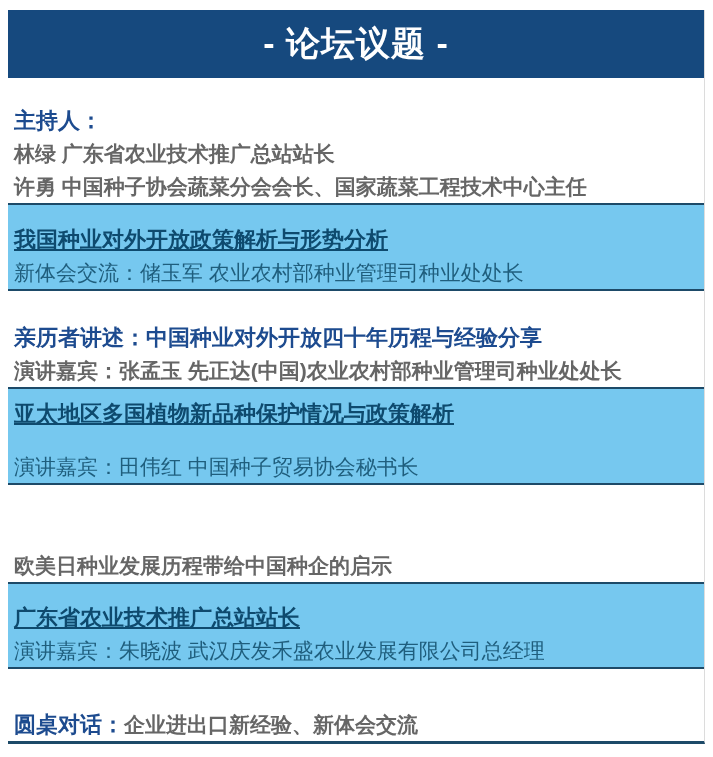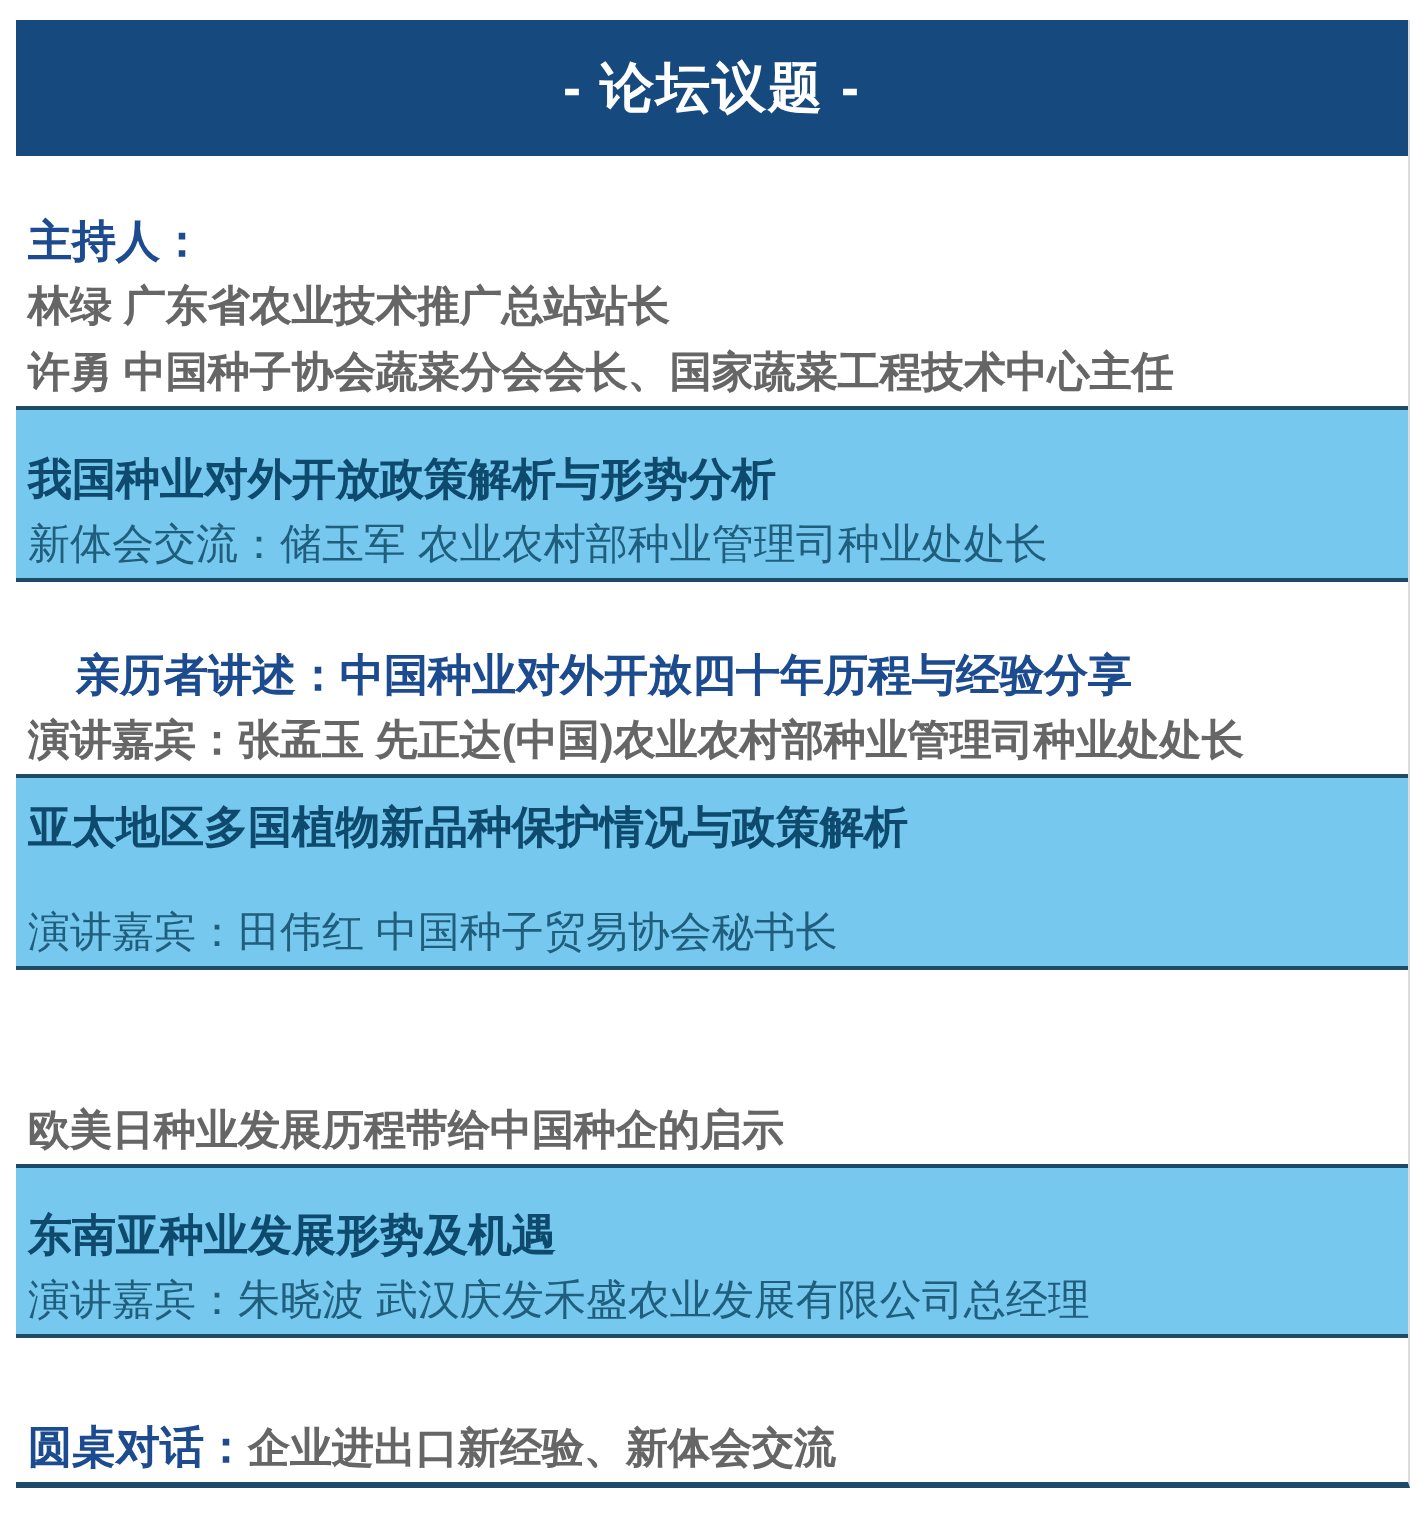--- a/index.html
+++ b/index.html
@@ -27,21 +27,21 @@
   }
   .header{
     height:68px;
     background:var(--navy);
     display:flex;
     align-items:center;
     justify-content:center;
   }
   .header span{
     color:#ffffff;
-    font-size:27px;
+    font-size:34px;
     font-weight:bold;
     letter-spacing:1px;
   }
   .row{
     display:flex;
     flex-direction:column;
     justify-content:flex-end;
     padding-left:6px;
     padding-right:4px;
   }
@@ -64,26 +64,26 @@
   }
   .heading{
     font-weight:bold;
     color:var(--title-navy);
     font-size:22px;
   }
   .title-on-white{
     font-weight:bold;
     color:var(--title-navy);
     font-size:22px;
-    margin-left:24px;
   }
   .title-on-blue{
     font-weight:bold;
     color:var(--title-teal);
     font-size:22px;
+    text-decoration:underline;
   }
   .gray{color:var(--gray);font-weight:bold;}
   .speaker-on-blue{color:var(--speaker-blue);}
 </style>
 </head>
 <body>
 
 <div class="card">
 
   <div class="header">
@@ -109,21 +109,21 @@
   <section class="row bluebg r4">
     <div class="line title-on-blue">亚太地区多国植物新品种保护情况与政策解析</div>
     <div class="line speaker-on-blue">演讲嘉宾：田伟红  中国种子贸易协会秘书长</div>
   </section>
 
   <section class="row r5">
     <div class="line gray">欧美日种业发展历程带给中国种企的启示</div>
   </section>
 
   <section class="row bluebg r6">
-    <div class="line title-on-blue">东南亚种业发展形势及机遇</div>
+    <div class="line title-on-blue">广东省农业技术推广总站站长</div>
     <div class="line speaker-on-blue">演讲嘉宾：朱晓波  武汉庆发禾盛农业发展有限公司总经理</div>
   </section>
 
   <section class="row r7">
     <div class="line">
       <span class="heading">圆桌对话：</span><span class="gray">企业进出口新经验、新体会交流</span>
     </div>
   </section>
 
 </div>

